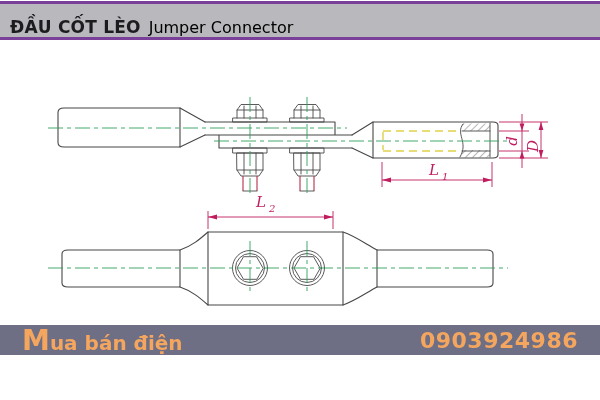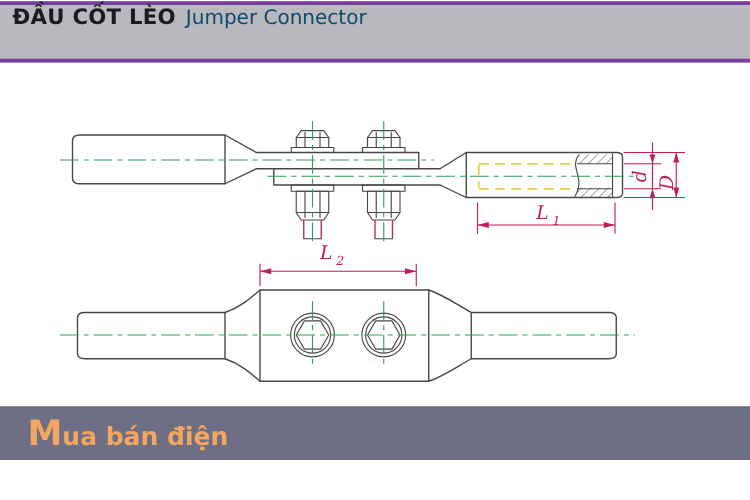--- a/index.html
+++ b/index.html
@@ -3,44 +3,44 @@
 <meta charset="utf-8">
 <style>
   html,body{margin:0;padding:0;background:#fff;}
   .screen{
     position:relative;width:600px;height:400px;overflow:hidden;
     background:var(--canvas-bg,#fff);
     font-family:"DejaVu Sans","Liberation Sans",sans-serif;
   }
   
   .header{
-    position:absolute;top:1px;left:0;right:0;height:49px;box-sizing:border-box;
+    position:absolute;top:1px;left:0;right:0;height:39px;box-sizing:border-box;
     background:var(--header-bg,#b9b9bd);
     border-top:3px solid var(--accent-purple,#7a3f98);
     border-bottom:3px solid var(--accent-purple,#7a3f98);
-    display:flex;align-items:flex-start;padding-left:10px;
+    display:flex;align-items:flex-end;padding-left:10px;
   }
   .header .vi{font-weight:bold;font-size:17px;color:var(--header-text,#1c1c1e);letter-spacing:.2px;}
-  .header .en{font-size:16px;color:#0c4a6e;margin-left:8px;font-weight:400;}
+  .header .en{font-size:16px;color:#000000;margin-left:8px;font-weight:400;}
   
   .drawing-svg{position:absolute;left:0;top:0;width:600px;height:400px;}
   .ol{fill:none;stroke:var(--line-dark,#474747);stroke-width:1.1;stroke-linejoin:round;stroke-linecap:round;}
   .thin{stroke-width:0.9;}
   .cl{fill:none;stroke:var(--centerline-green,#2ca05a);stroke-width:0.9;stroke-dasharray:15 4 4 4;}
   .hid{fill:none;stroke:var(--hidden-yellow,#e0d149);stroke-width:1.4;stroke-dasharray:8 5;}
   .dim{fill:none;stroke:var(--dimension-magenta,#c01d5f);stroke-width:0.9;}
   .dimfill{fill:var(--dimension-magenta,#c01d5f);stroke:none;}
   .dimtext{fill:var(--dimension-magenta,#c01d5f);font-family:"DejaVu Serif","Liberation Serif",serif;
            font-style:italic;font-size:15px;}
   .sub{font-size:10px;}
   .thread{fill:none;stroke:var(--thread-red,#b5304a);stroke-width:1.1;}
   .hatchline{stroke:var(--line-dark,#474747);stroke-width:0.8;}
   
   .footer{
-    position:absolute;left:0;right:0;top:325px;height:43px;box-sizing:border-box;
+    position:absolute;left:0;right:0;top:325px;height:30px;box-sizing:border-box;
     background:var(--footer-bg,#6e6f85);
     display:flex;align-items:center;justify-content:space-between;padding:0 22px;
   }
   .footer span{font-weight:bold;color:var(--footer-text,#f4a55e);}
   .footer .brand{font-size:20px;display:inline-block;}
   .footer .brand::first-letter{font-size:28px;}
   .footer .phone{font-size:22px;letter-spacing:.5px;}
   .footer .site{font-size:21px;}
 </style>
 </head>
@@ -166,15 +166,16 @@
     </g>
   </svg>
 
   <div class="header">
     <span class="vi">ĐẦU CỐT LÈO</span>
     <span class="en">Jumper Connector</span>
   </div>
 
   <div class="footer">
     <span class="brand">Mua bán điện</span>
+    <span class="phone">0903924986</span>
   </div>
 
 </div>
 
 </body></html>

